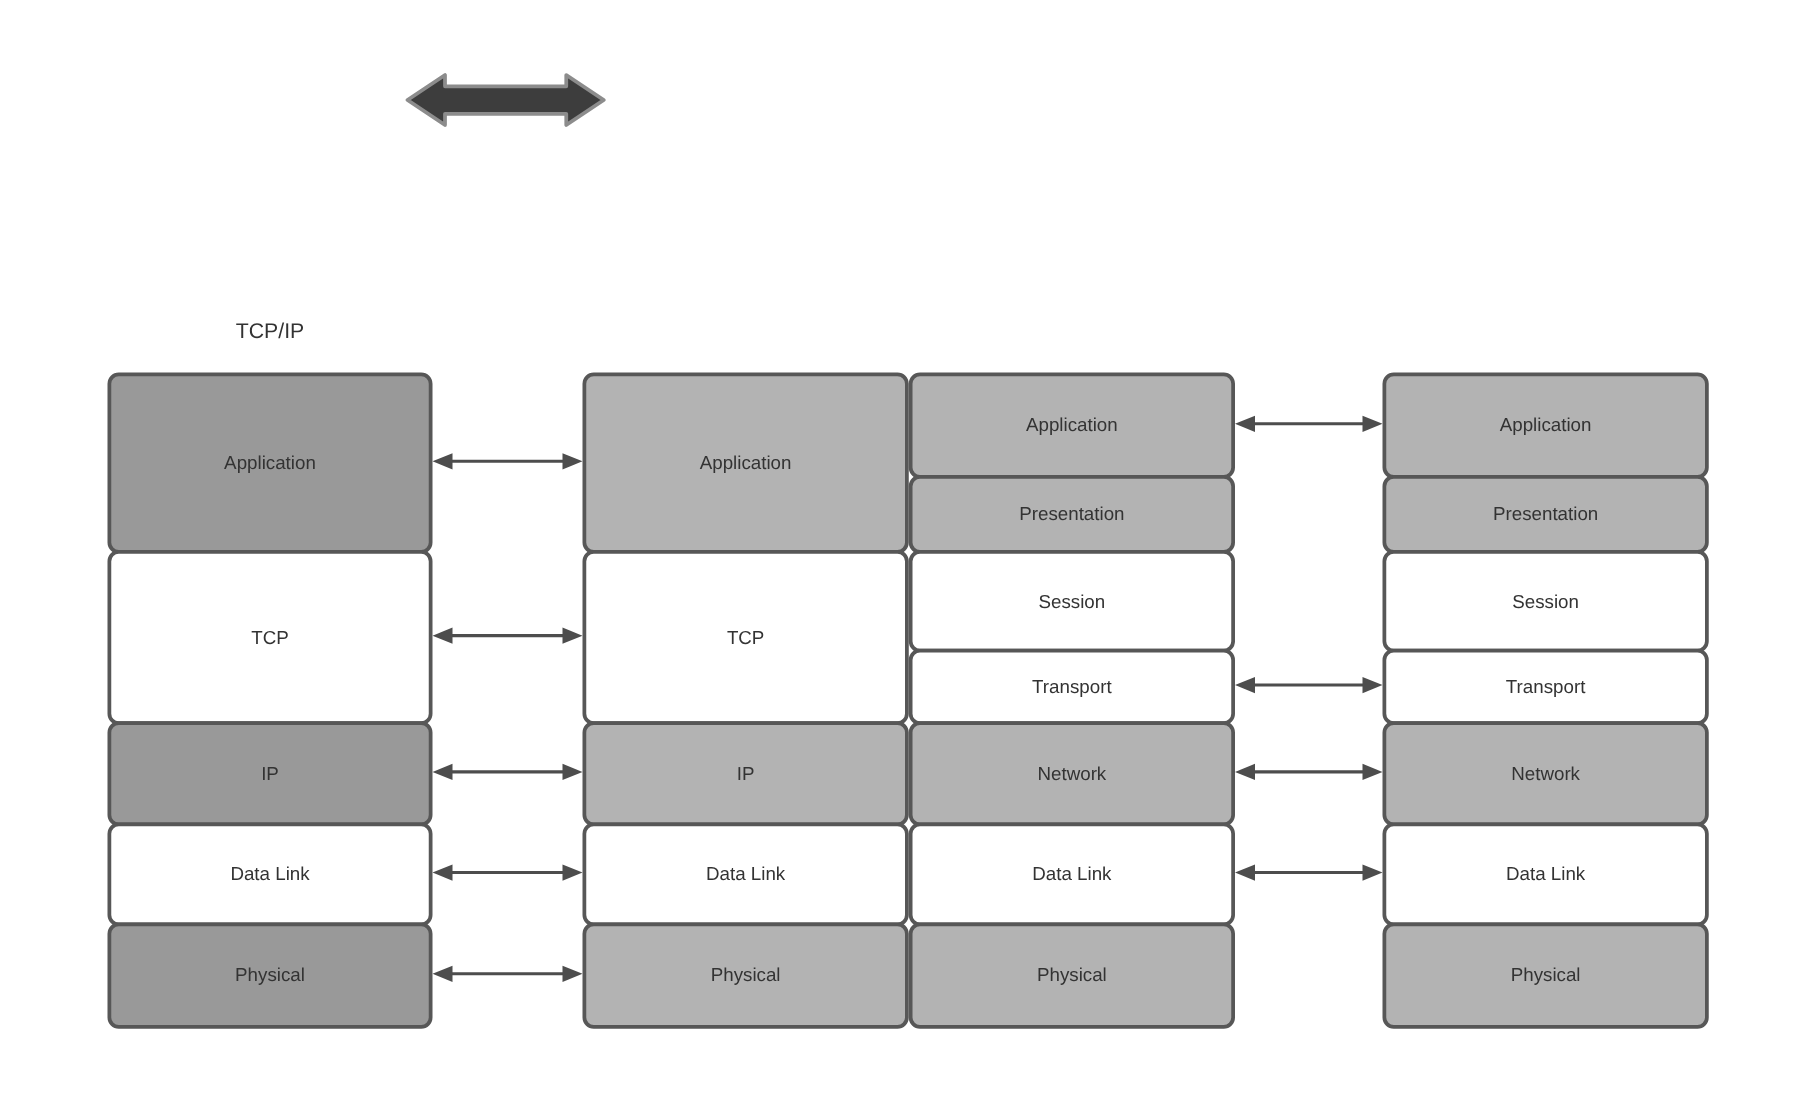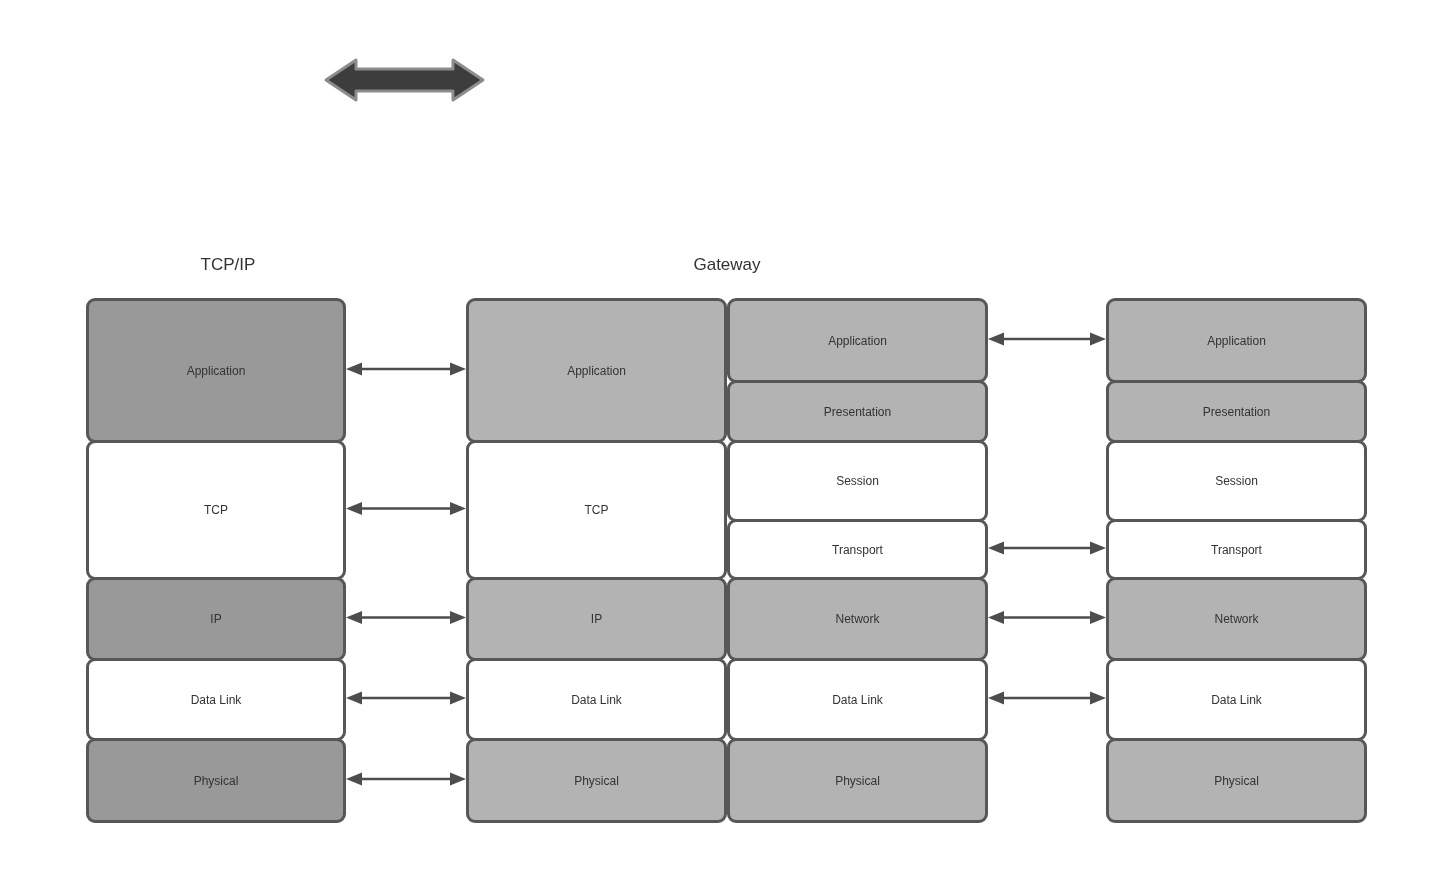--- a/index.html
+++ b/index.html
@@ -30,21 +30,21 @@
     height:26px;
   }
   .layer{
     position:absolute;
     box-sizing:border-box;
     border:3px solid var(--border);
     border-radius:9px;
     display:flex;
     align-items:center;
     justify-content:center;
-    font-size:12px;
+    font-size:15px;
     color:var(--text);
     text-align:center;
   }
   .fill-dark{background:var(--fill-dark);}
   .fill-light{background:var(--fill-light);}
   .fill-white{background:var(--fill-white);}
   #arrow-layer, #thick-arrow-svg{
     position:absolute;left:0;top:0;
     pointer-events:none;
   }
@@ -99,22 +99,21 @@
         <polygon points="988,617.5 1004,611 1004,624" fill="var(--connector)"></polygon>
         <polygon points="1106,617.5 1090,611 1090,624" fill="var(--connector)"></polygon>
       </g>
       <g>
         <line x1="1002" x2="1092" y1="698" y2="698" stroke="var(--connector)" stroke-width="2.5"></line>
         <polygon points="988,698 1004,691.5 1004,704.5" fill="var(--connector)"></polygon>
         <polygon points="1106,698 1090,691.5 1090,704.5" fill="var(--connector)"></polygon>
       </g>
     </svg>
 
-  <div class="col-header" style="left:98px;top:252px;width:260px;">TCP/IP</div>
-  <div class="col-header" style="left:466px;top:252px;width:522px;">Gateway</div>
+  <div class="col-header" style="left:86px;top:252px;width:260px;">TCP/IP</div>
 
   <div id="stacks">
       <div class="layer fill-dark" style="left: 86px; top: 298px; width: 260px; height: 145px;">Application</div>
       <div class="layer fill-white" style="left: 86px; top: 440px; width: 260px; height: 140px;">TCP</div>
       <div class="layer fill-dark" style="left: 86px; top: 577px; width: 260px; height: 84px;">IP</div>
       <div class="layer fill-white" style="left: 86px; top: 658px; width: 260px; height: 83px;">Data Link</div>
       <div class="layer fill-dark" style="left: 86px; top: 738px; width: 260px; height: 85px;">Physical</div>
       <div class="layer fill-light" style="left: 466px; top: 298px; width: 261px; height: 145px;">Application</div>
       <div class="layer fill-white" style="left: 466px; top: 440px; width: 261px; height: 140px;">TCP</div>
       <div class="layer fill-light" style="left: 466px; top: 577px; width: 261px; height: 84px;">IP</div>

